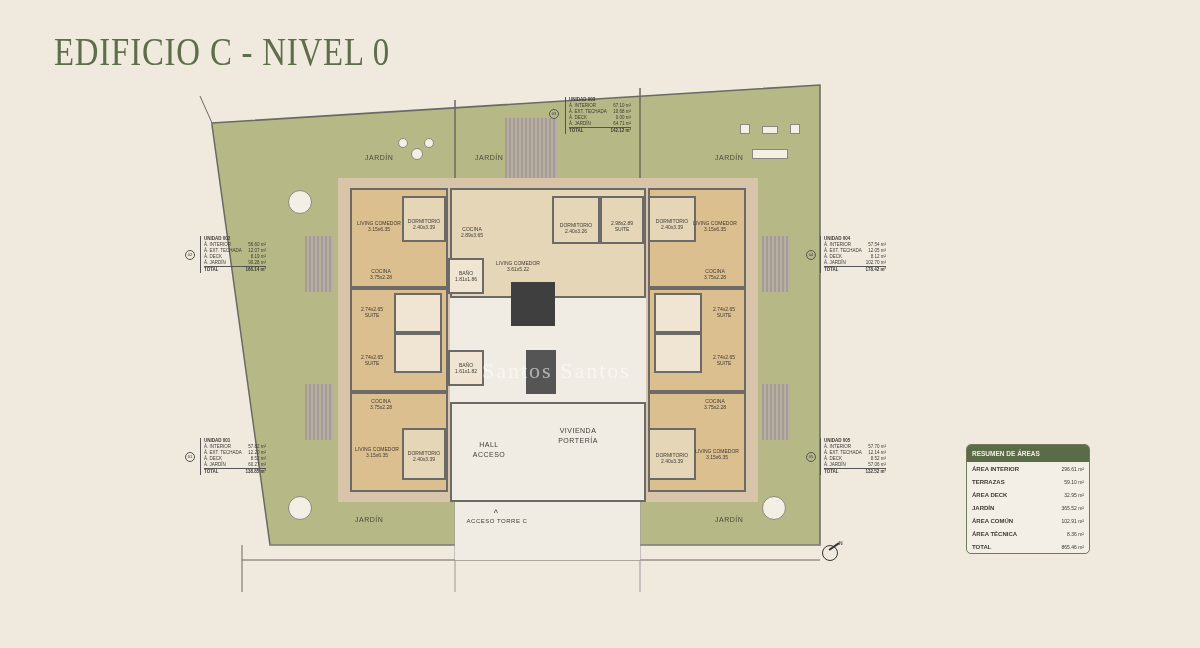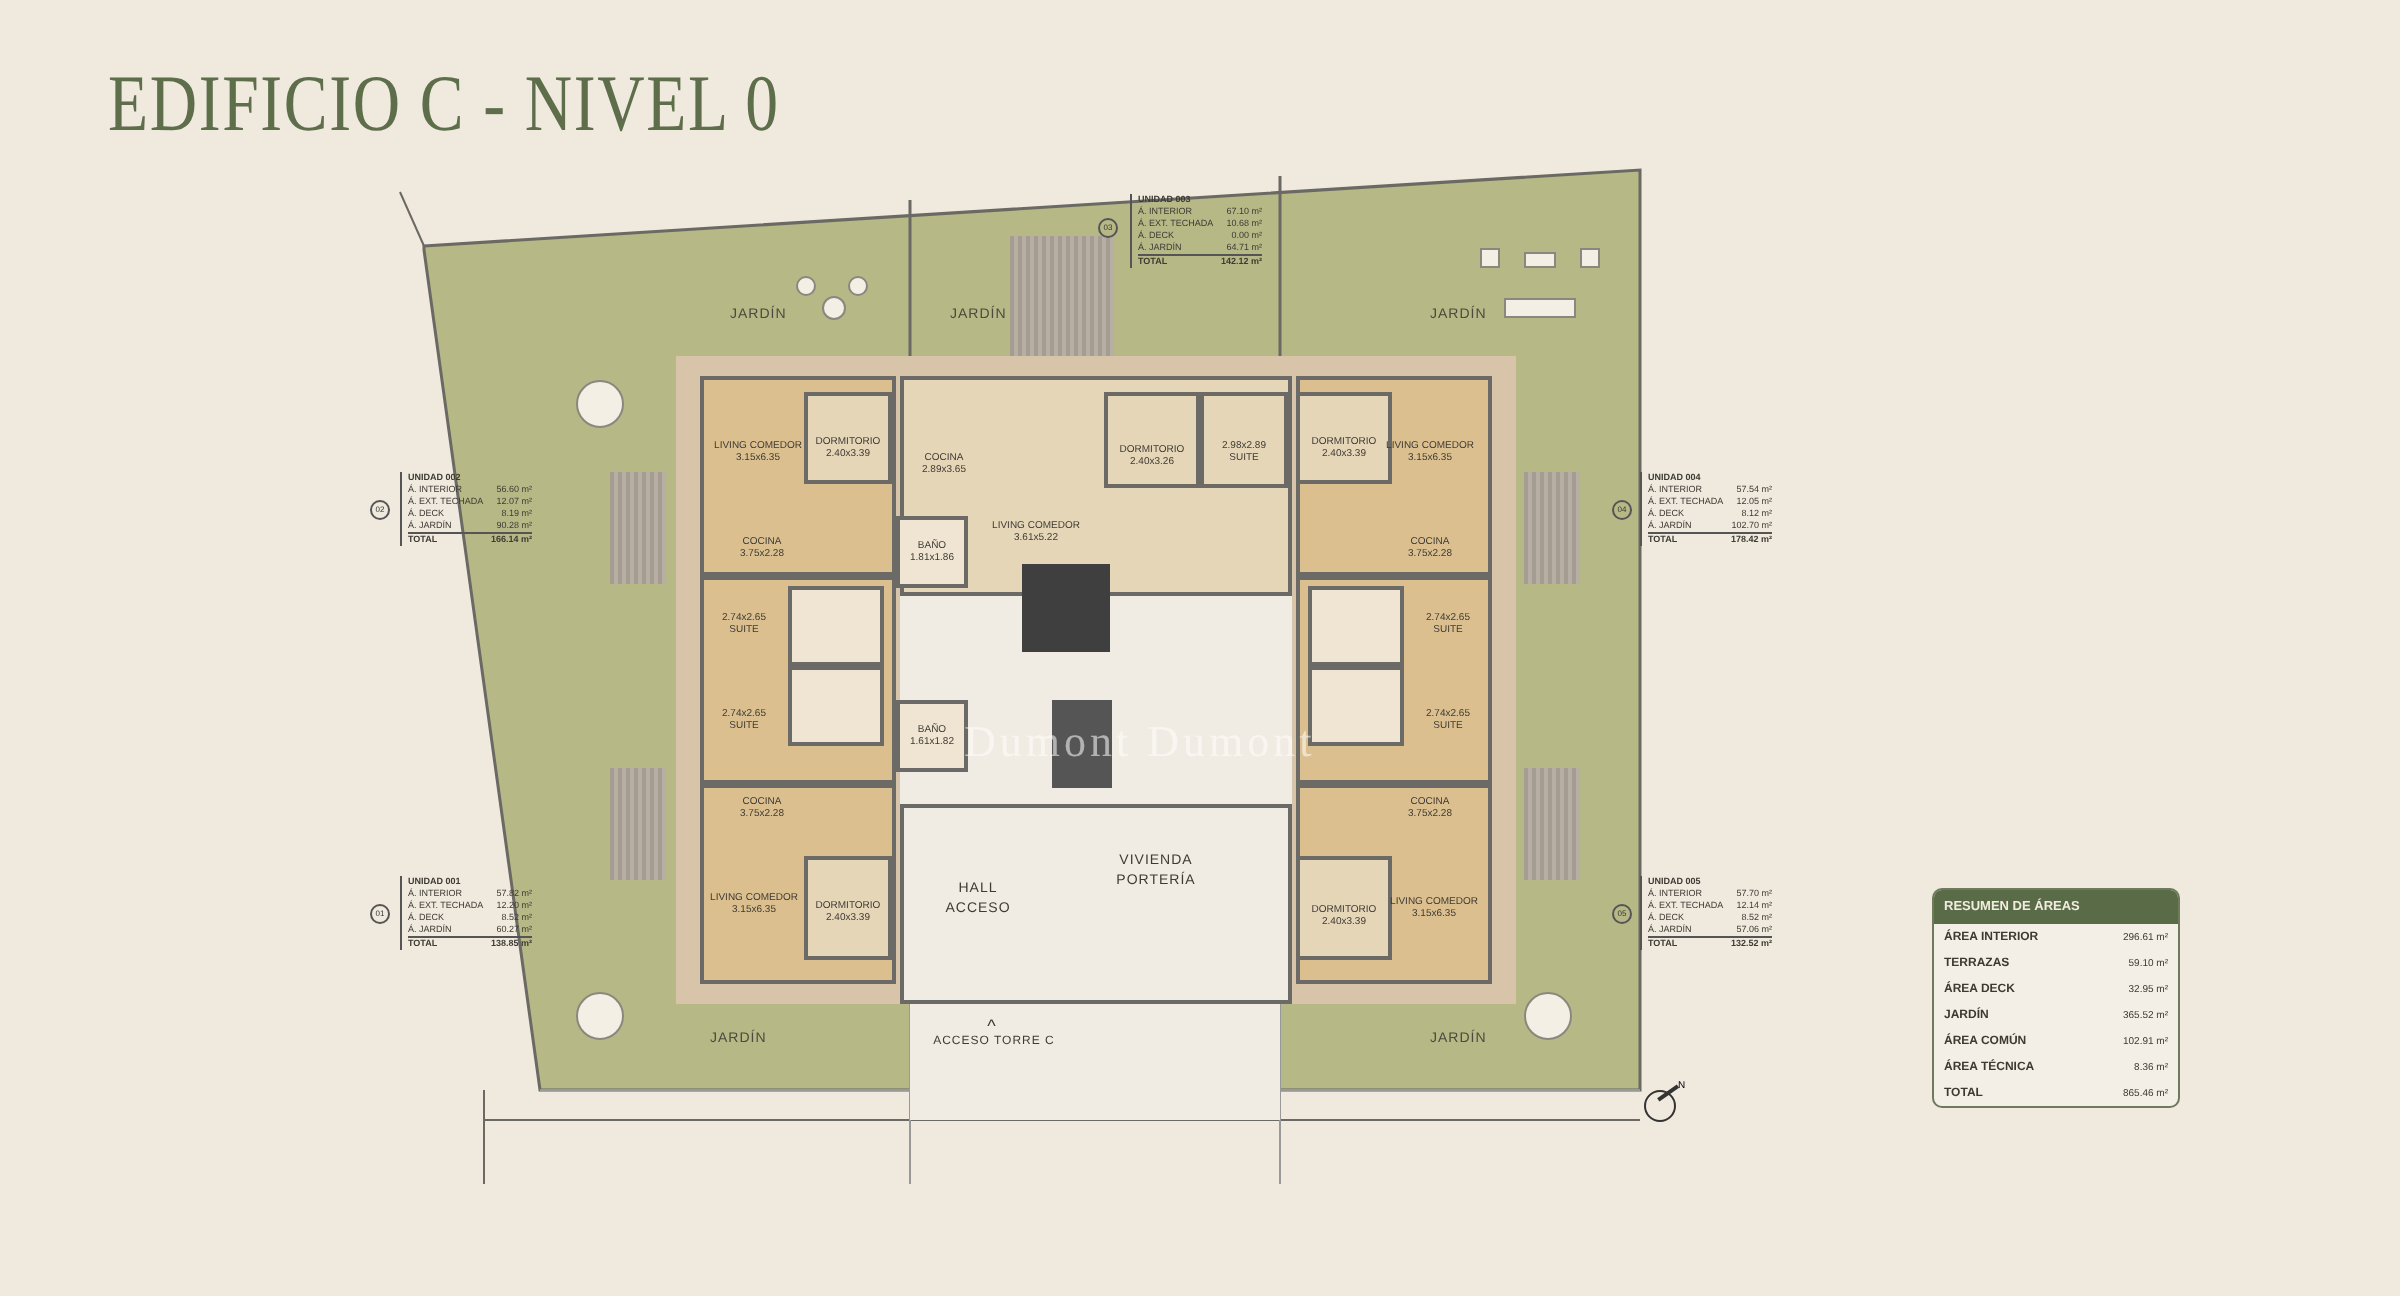--- a/index.html
+++ b/index.html
@@ -145,21 +145,21 @@
 2.40x3.39</div>
 </div>
 
 <div class="plan-label" style="left:466px;top:440px;width:46px;white-space:pre;line-height:10px;">HALL
 ACCESO</div>
 <div class="plan-label" style="left:550px;top:426px;width:56px;white-space:pre;line-height:10px;">VIVIENDA
 PORTERÍA</div>
 <div class="plan-label" style="left:486px;top:508px;width:20px;font-size:9px;">^</div>
 <div class="plan-label" style="left:455px;top:518px;width:84px;font-size:6px;">ACCESO TORRE C</div>
 
-<div class="watermark" style="left:482px;top:358px;">Dumont Dumont</div>
+<div class="watermark" style="left:482px;top:358px;">Santos Santos</div>
 
 <div class="badge" style="left:549px;top:109px;">03</div>
 <div class="unit-table" style="left:565px;top:97px;">
   <div class="row hdr">
       <span>UNIDAD 003</span>
     </div>
   <div class="row">
       <span>Á. INTERIOR</span>
       <span>67.10 m²</span>
     </div>

